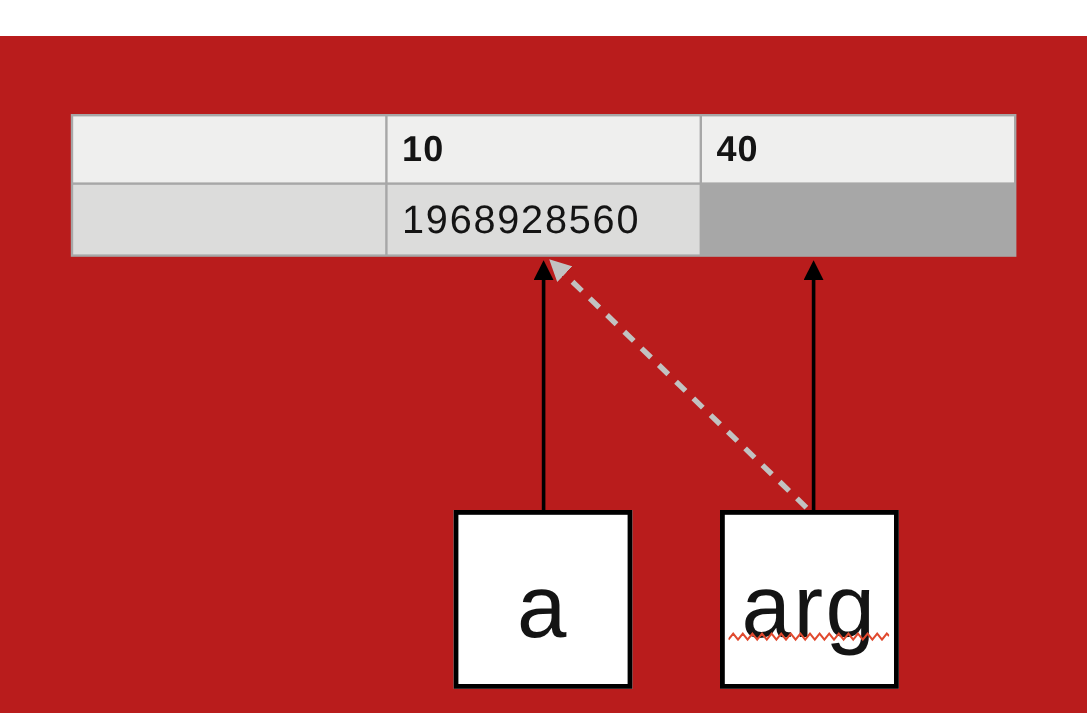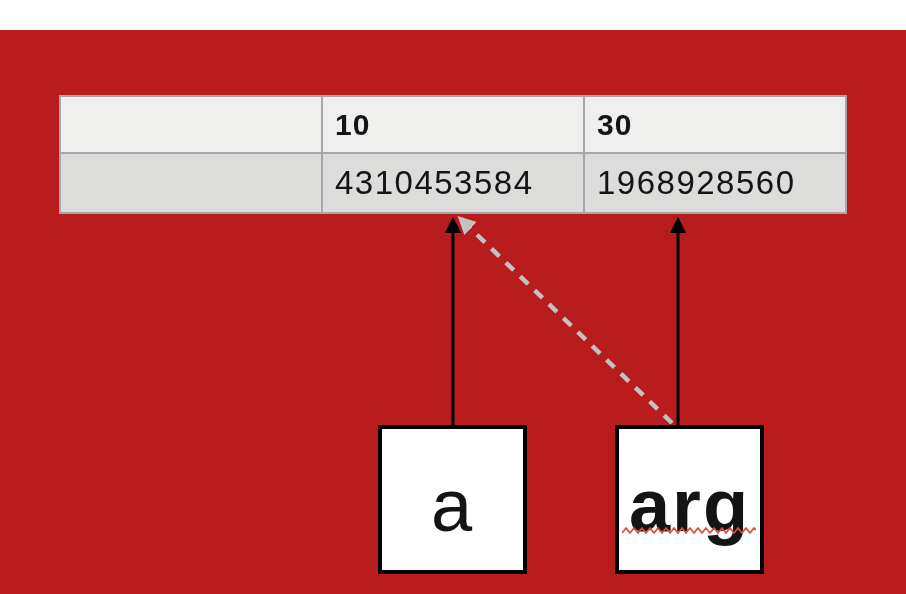--- a/index.html
+++ b/index.html
@@ -48,21 +48,21 @@
     width: 149px;
     height: 149px;
     box-sizing: border-box;
     border: 4px solid #000000;
     background: #ffffff;
     display: flex;
     align-items: center;
     justify-content: center;
   }
   .var-box-a   { left: 378px; top: 395px; }
-  .var-box-arg { left: 615px; top: 395px; font-weight: bold; }
+  .var-box-arg { left: 600px; top: 395px; }
   .var-label {
     font-size: 74px;
     color: #141414;
     letter-spacing: 2px;
     transform: translateY(6px);
     line-height: 1;
   }
   .squiggle {
     position: absolute;
     left: 3px;
@@ -83,24 +83,23 @@
   }
 </style>
 </head>
 <body>
 
 <div class="stage">
 
   <div class="mem-table">
     <div class="mem-cell row-values"></div>
     <div class="mem-cell row-values">10</div>
-    <div class="mem-cell row-values">30</div>
+    <div class="mem-cell row-values">40</div>
 
     <div class="mem-cell row-addrs"></div>
-    <div class="mem-cell row-addrs">4310453584</div>
     <div class="mem-cell row-addrs">1968928560</div>
   </div>
 
   <svg class="arrows" viewBox="0 0 906 594" xmlns="http://www.w3.org/2000/svg">
     <defs>
       <marker id="headBlack" viewBox="0 0 10 10" refX="2" refY="5" markerWidth="5.5" markerHeight="5.5" orient="auto">
         <path d="M0,0 L10,5 L0,10 z" fill="#000000"></path>
       </marker>
       <marker id="headGray" viewBox="0 0 10 10" refX="2" refY="5" markerWidth="4" markerHeight="4" orient="auto">
         <path d="M0,0 L10,5 L0,10 z" fill="#c2c2c1"></path>

